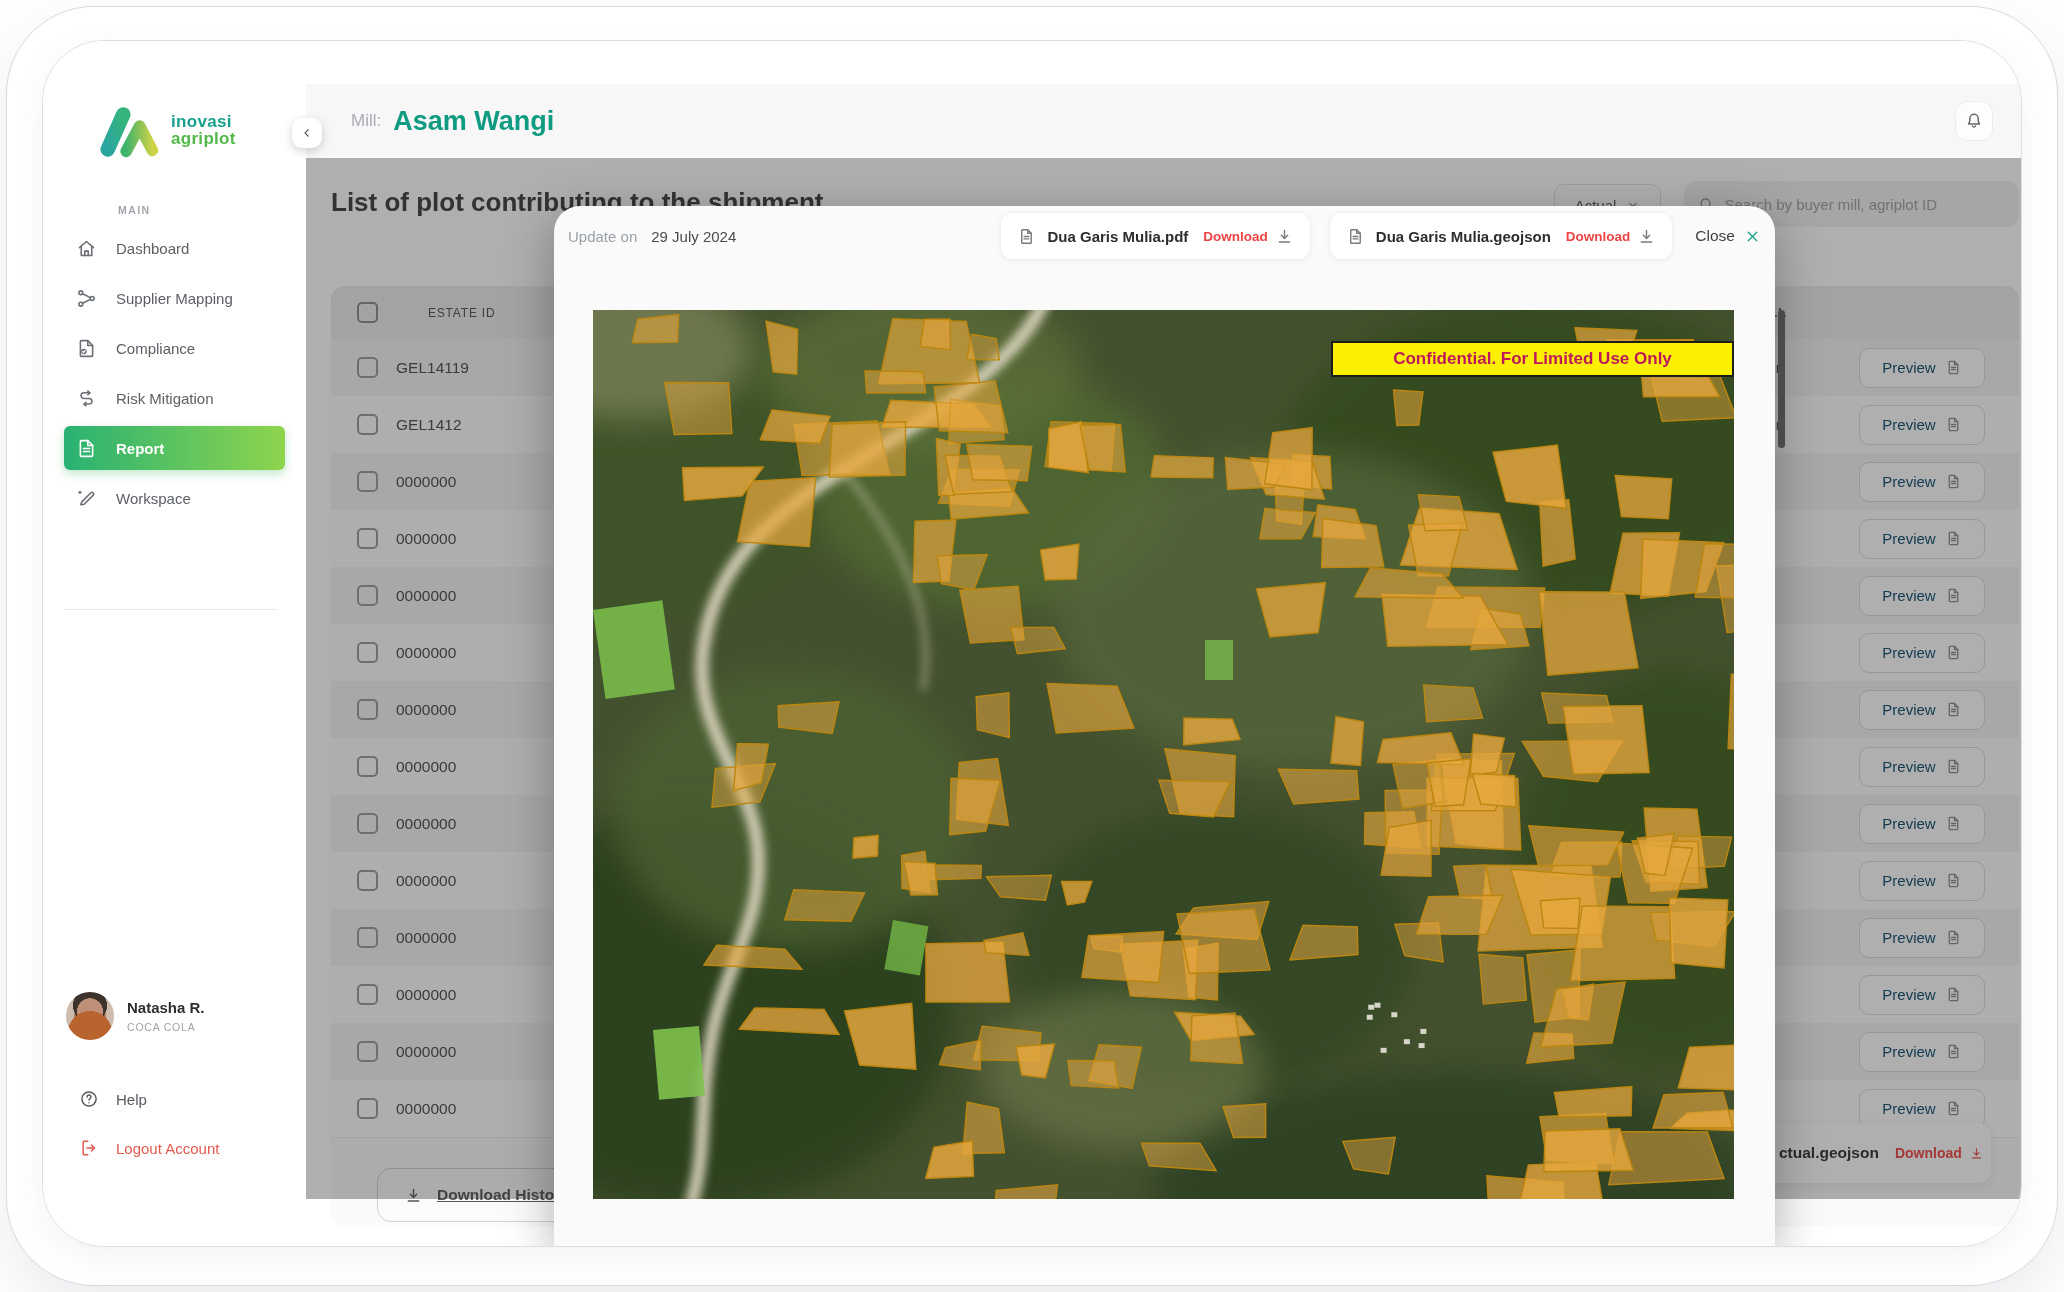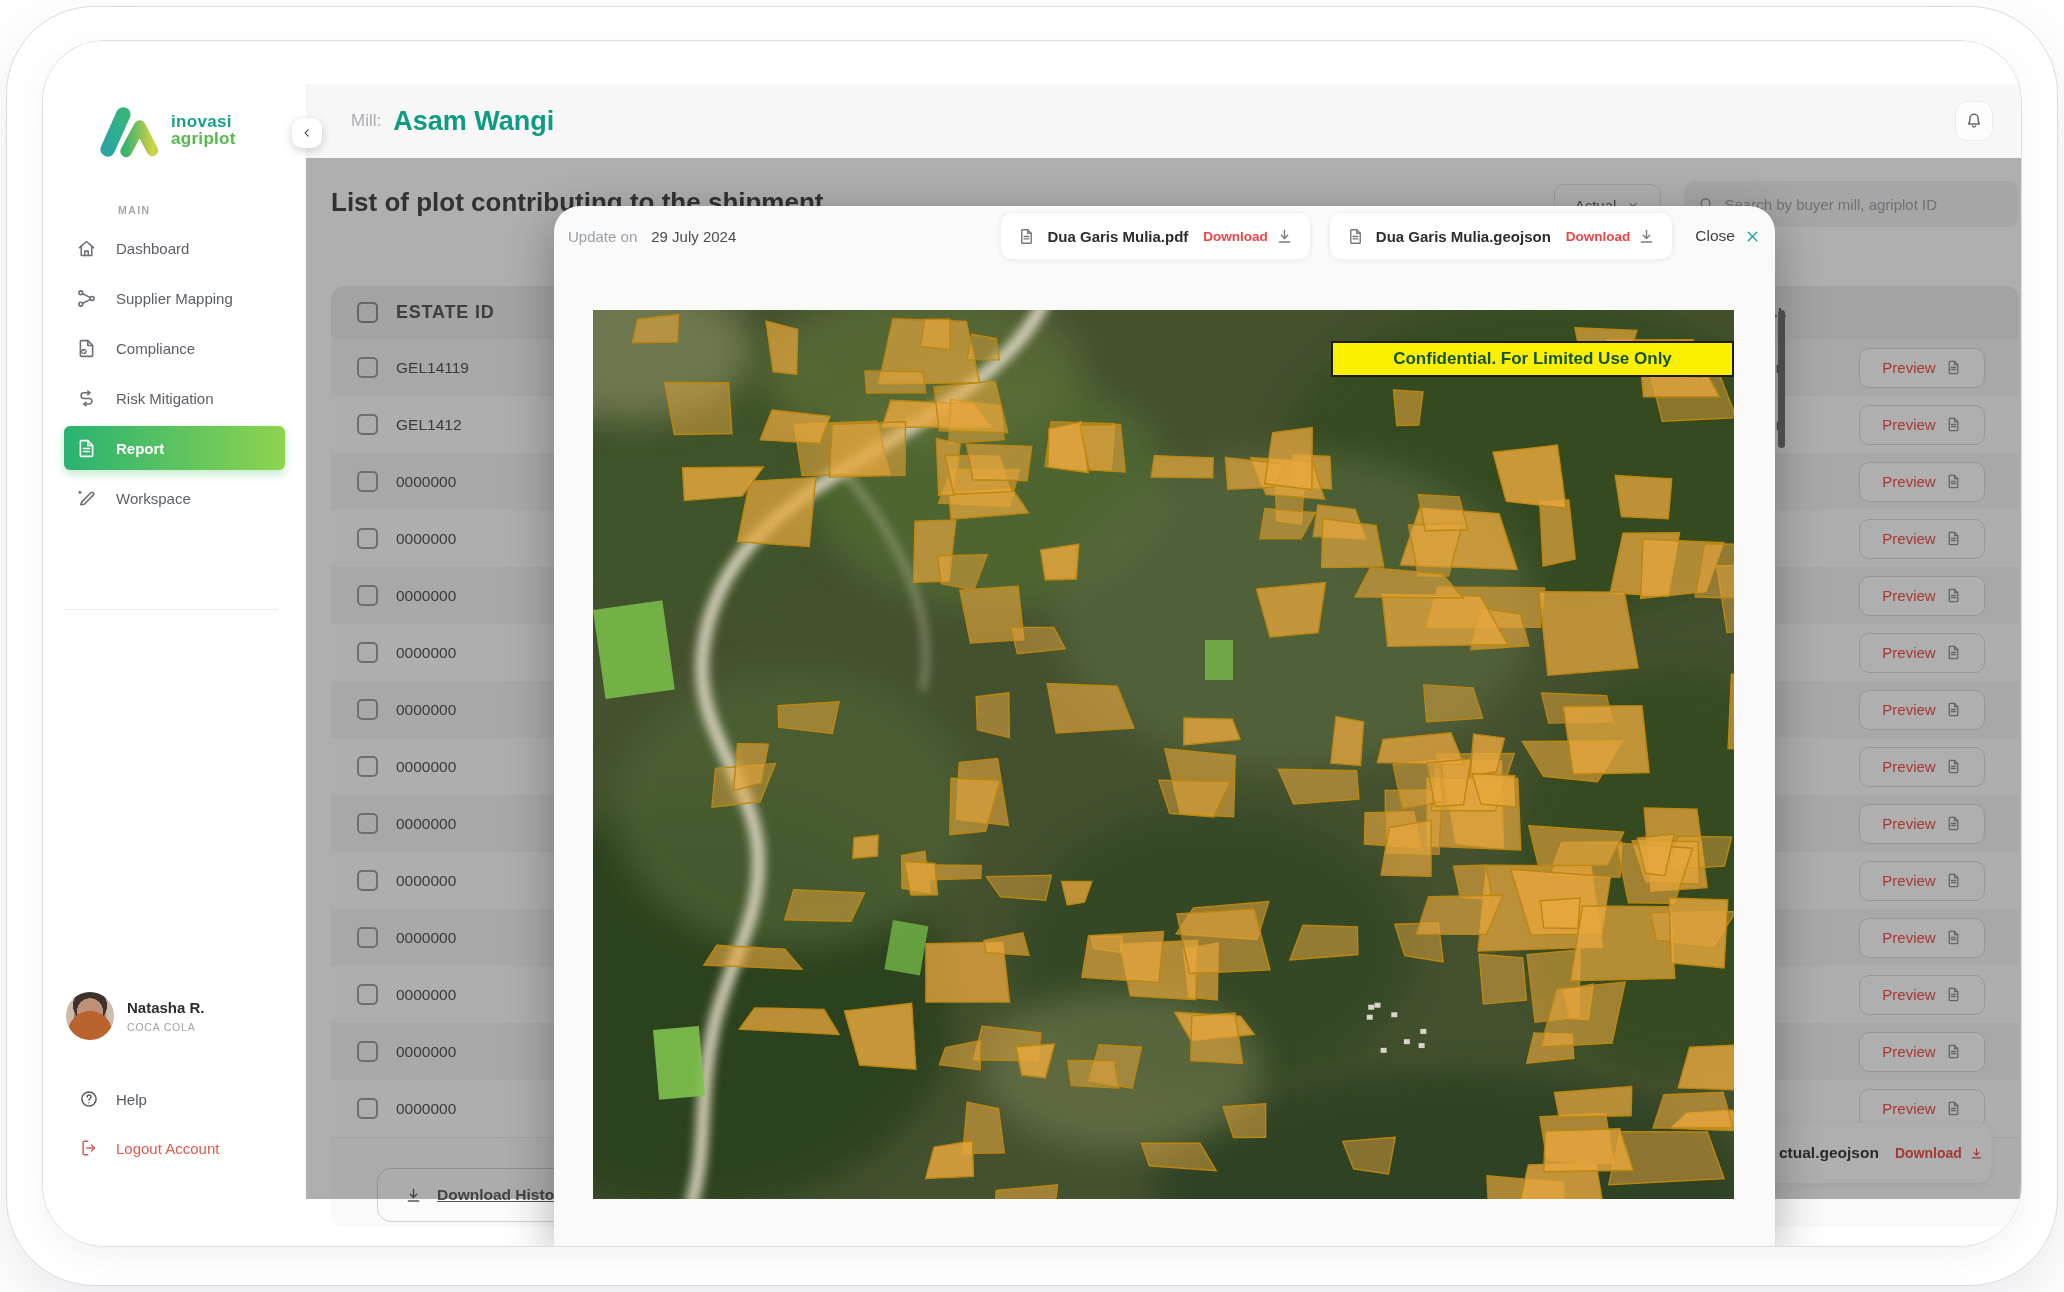--- a/index.html
+++ b/index.html
@@ -64,25 +64,25 @@
   .search input{border:none;outline:none;background:transparent;font-size:15px;color:#555;width:100%;font-family:"Liberation Sans",sans-serif;}
   .search input::placeholder{color:#9aa0a6;}
 
   .tcard{position:absolute;left:25px;top:128px;width:1688px;height:941px;background:#fff;border-radius:14px;overflow:hidden;}
   .trow{display:flex;align-items:center;height:57px;padding:0 34px 0 26px;}
   .trow.head{height:53px;background:#ececec;}
   .trow.odd{background:#f4f4f5;} .trow.even{background:#fdfdfd;}
   .cb{width:21px;height:21px;border:2px solid #9a9a9a;border-radius:5px;margin-right:18px;flex:0 0 21px;cursor:pointer;background:transparent;}
   .trow.head .cb{border-color:#8a8a8a;}
   .col-estate{font-size:15.5px;color:#4a4a4a;}
-  .trow.head .col-estate{font-size:18px;font-weight:bold;color:#4f4f4f;letter-spacing:.8px;}
+  .trow.head .col-estate{font-size:12px;font-weight:normal;color:#4f4f4f;letter-spacing:.8px;margin-left:32px;}
   .spacer{flex:1;}
   .col-frag{width:90px;font-size:15px;color:#555;}
   .trow.head .col-frag{font-size:13.5px;font-weight:bold;letter-spacing:.8px;color:#4f4f4f;}
-  .prev-btn{width:126px;height:40px;border-radius:10px;border:1.5px solid #d9d9d9;background:#fff;color:#ef4444;font-size:15px;
+  .prev-btn{width:126px;height:40px;border-radius:10px;border:1.5px solid #d9d9d9;background:#fff;color:#0c4a6e;font-size:15px;
     display:flex;align-items:center;justify-content:center;gap:9px;cursor:pointer;font-family:"Liberation Sans",sans-serif;}
   .prev-btn .ic{width:17px;height:17px;display:flex;color:#8a8a8a;}
   .head-prevcol{width:126px;}
   .tfoot{position:absolute;left:0;bottom:0;width:100%;height:90px;background:#fafafa;border-top:1px solid #ededed;}
   .dlh-btn{position:absolute;left:46px;bottom:5px;height:54px;padding:0 26px;border-radius:14px;border:1.5px solid #cfcfcf;background:#fbfbfb;
     display:flex;align-items:center;gap:14px;font-size:15.5px;color:#4a4a4a;cursor:pointer;}
   .dlh-btn .lbl{text-decoration:underline;font-weight:bold;color:#555;}
   .dlh-btn .ic{width:19px;height:19px;display:flex;color:#555;}
 
   .geo-card{position:absolute;left:1427px;top:965px;width:258px;height:60px;background:#fff;border-radius:14px;
@@ -106,21 +106,21 @@
     display:flex;align-items:center;gap:11px;padding:0 16px;}
   .f-card .ic{width:19px;height:19px;display:flex;color:#7a7a7a;}
   .f-name{font-size:15px;font-weight:bold;color:#2d2d2d;}
   .f-card .dl-link{font-size:13.5px;margin-left:4px;}
   .m-close{display:flex;align-items:center;gap:9px;margin-left:22px;cursor:pointer;}
   .m-close .lbl{font-size:15.5px;color:#3f3f3f;}
   .m-close .ic{width:17px;height:17px;display:flex;color:#12a18b;}
 
   .map{position:relative;margin:44px 41px 0 39px;width:1141px;height:889px;background:#44512f;overflow:hidden;}
   .banner{position:absolute;right:0;top:31px;width:403px;height:36px;background:#fbf000;border:2px solid #1c1c1c;
-    display:flex;align-items:center;justify-content:center;font-size:17px;font-weight:bold;color:#14532d;z-index:3;}
+    display:flex;align-items:center;justify-content:center;font-size:17px;font-weight:bold;color:#be185d;z-index:3;}
   .map svg{position:absolute;left:0;top:0;}
 
   .mscroll{position:absolute;left:1735px;top:269px;width:7px;height:138px;background:#4a4a4a;border-radius:4px;z-index:12;cursor:pointer;}
 
   .ic svg{width:100%;height:100%;}
 </style>
 </head>
 <body>
 
 <div class="frame-outer"></div>

